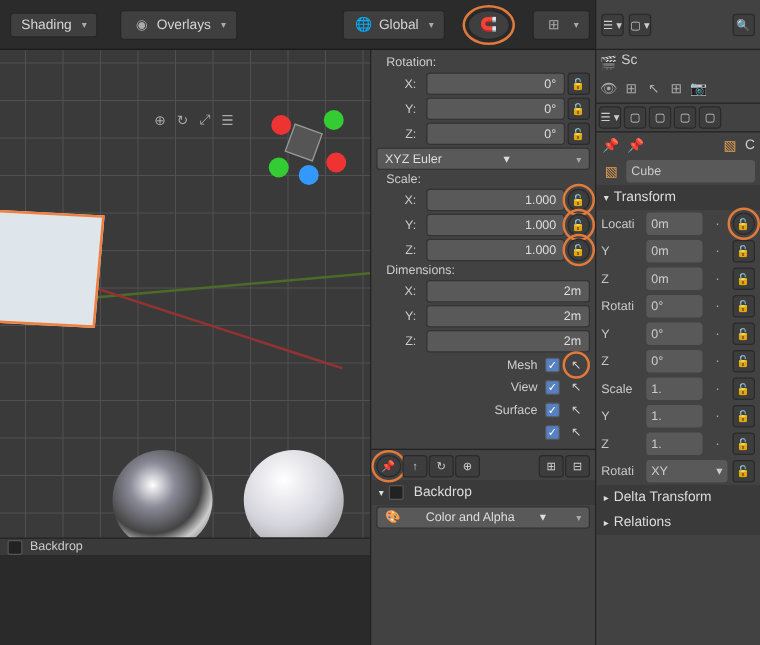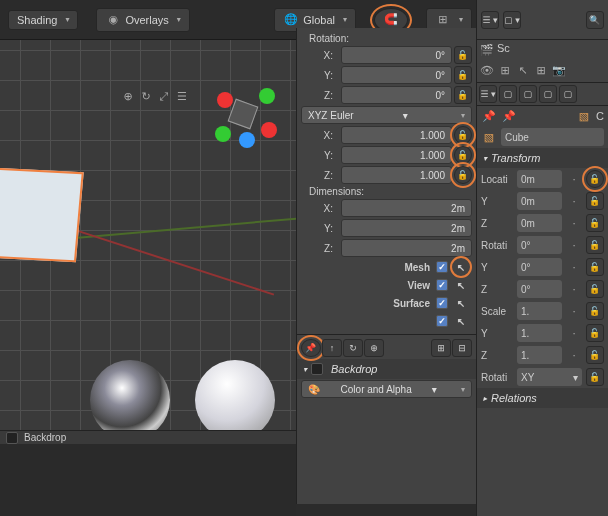--- a/index.html
+++ b/index.html
@@ -14,30 +14,30 @@
   .sphere-chrome { position: absolute; top: 320px; left: 90px; width: 80px; height: 80px; border-radius: 50%; background: radial-gradient(circle at 40% 35%, #fff, #8b8b99 25%, #444 55%, #ccc 70%, #333); }
   .sphere-matte { position: absolute; top: 320px; left: 195px; width: 80px; height: 80px; border-radius: 50%; background: radial-gradient(circle at 40% 30%, #fff, #d4d4dc 50%, #999 90%); }
   .gizmo { position: absolute; top: 42px; right: 15px; width: 70px; height: 70px; }
   .gizmo-cube { position: absolute; top: 20px; left: 20px; width: 24px; height: 24px; background: #555; border: 1px solid #999; transform: rotate(20deg); }
   .gizmo-dot { position: absolute; width: 16px; height: 16px; border-radius: 50%; }
   .tb-icons { position: absolute; top: 48px; left: 120px; display: flex; gap: 2px; }
   .backdrop-top { position: absolute; top: 430px; left: 0; width: 296px; height: 14px; padding: 0 6px; display: flex; align-items: center; gap: 6px; background: #3a3a3a; border-top: 1px solid #222; font-size: 10px; }
   .checkbox { width: 12px; height: 12px; background: #222; border: 1px solid #555; border-radius: 2px; display: inline-block; cursor: pointer; }
   .checkbox.on { background: #5680c2; }
   .checkbox.on::after { content: "✓"; color: #fff; font-size: 9px; display: block; text-align: center; line-height: 10px; }
-  .right-panel { position: absolute; top: 28px; left: 296px; width: 180px; height: 476px; background: #424242; border-left: 1px solid #222; overflow-y: auto; }
+  .right-panel { position: absolute; top: 40px; left: 296px; width: 180px; height: 476px; background: #424242; border-left: 1px solid #222; overflow-y: auto; }
   .far-panel { position: absolute; top: 0; left: 476px; width: 132px; height: 516px; background: #424242; border-left: 1px solid #222; }
-  .section-hdr { padding: 4px 6px; font-size: 11px; color: #ddd; background: #3a3a3a; display: flex; align-items: center; gap: 4px; font-style: italic; }
+  .section-hdr { padding: 4px 6px; font-size: 11px; color: #ddd; background: #3a3a3a; display: flex; align-items: center; gap: 4px; }
   .section-hdr::before { content: "▾"; font-size: 8px; }
   .section-hdr.closed::before { content: "▸"; }
   .row { display: flex; align-items: center; padding: 1px 4px; gap: 2px; }
   .lbl { width: 38px; text-align: right; padding-right: 6px; color: #ccc; font-size: 10px; }
   .nfield { flex: 1; background: #595959; border: 1px solid #333; border-radius: 3px; padding: 2px 6px; color: #ddd; display: flex; justify-content: space-between; font-size: 10px; height: 18px; align-items: center; }
   .lockbtn { width: 18px; height: 18px; background: #3d3d3d; border: 1px solid #2a2a2a; border-radius: 3px; display: flex; align-items: center; justify-content: center; font-size: 9px; cursor: pointer; }
-  .vis-row { display: flex; align-items: center; justify-content: flex-end; padding: 2px 8px; gap: 6px; font-weight: bold; }
+  .vis-row { display: flex; align-items: center; justify-content: flex-end; padding: 2px 8px; gap: 6px; }
   .vis-row .vlbl { flex: 1; text-align: right; color: #ccc; font-size: 10px; }
   .arrow-ico { width: 14px; height: 14px; display: flex; align-items: center; justify-content: center; font-size: 10px; cursor: pointer; }
   .circled { outline: 2px solid #e07b3c; outline-offset: 2px; border-radius: 50%; }
   .tool-row { display: flex; gap: 1px; padding: 2px 4px; }
   .tool-row .lockbtn { width: 20px; }
   .far-top { height: 40px; display: flex; align-items: center; padding: 0 4px; gap: 4px; border-bottom: 1px solid #222; }
   .far-row { display: flex; align-items: center; padding: 2px 4px; gap: 4px; }
   .far-icons { display: flex; gap: 2px; padding: 2px; }
   .frowlbl { width: 32px; font-size: 10px; color: #c8c8c8; }
   .fval { flex: 1; background: #595959; border-radius: 3px; padding: 2px 4px; font-size: 10px; height: 18px; display: flex; align-items: center; }
@@ -133,20 +133,23 @@
       <div class="lockbtn">🔓</div>
     </div>
   <div class="row">
       <div class="nfield dd" style="flex:1">
         <span>XYZ Euler</span>
         <span>▾</span>
       </div>
     </div>
 
   <div class="row">
+      <span class="lbl" style="width:auto;text-align:left;padding-left:8px">Scale:</span>
+    </div>
+  <div class="row">
       <span class="lbl">X:</span>
       <div class="nfield">
         <span></span>
         <span>1.000</span>
       </div>
       <div class="lockbtn circled">🔓</div>
     </div>
   <div class="row">
       <span class="lbl">Y:</span>
       <div class="nfield">
@@ -353,15 +356,18 @@
   <div class="far-row">
       <span class="frowlbl">Rotati</span>
       <div class="fval">
         <span>XY</span>
         <span style="margin-left:auto">▾</span>
       </div>
       <div class="lockbtn">🔓</div>
     </div>
 
   <div class="section-hdr closed">
+      <span>Delta Transform</span>
+    </div>
+  <div class="section-hdr closed">
       <span>Relations</span>
     </div>
 </div>
 
 </body></html>

